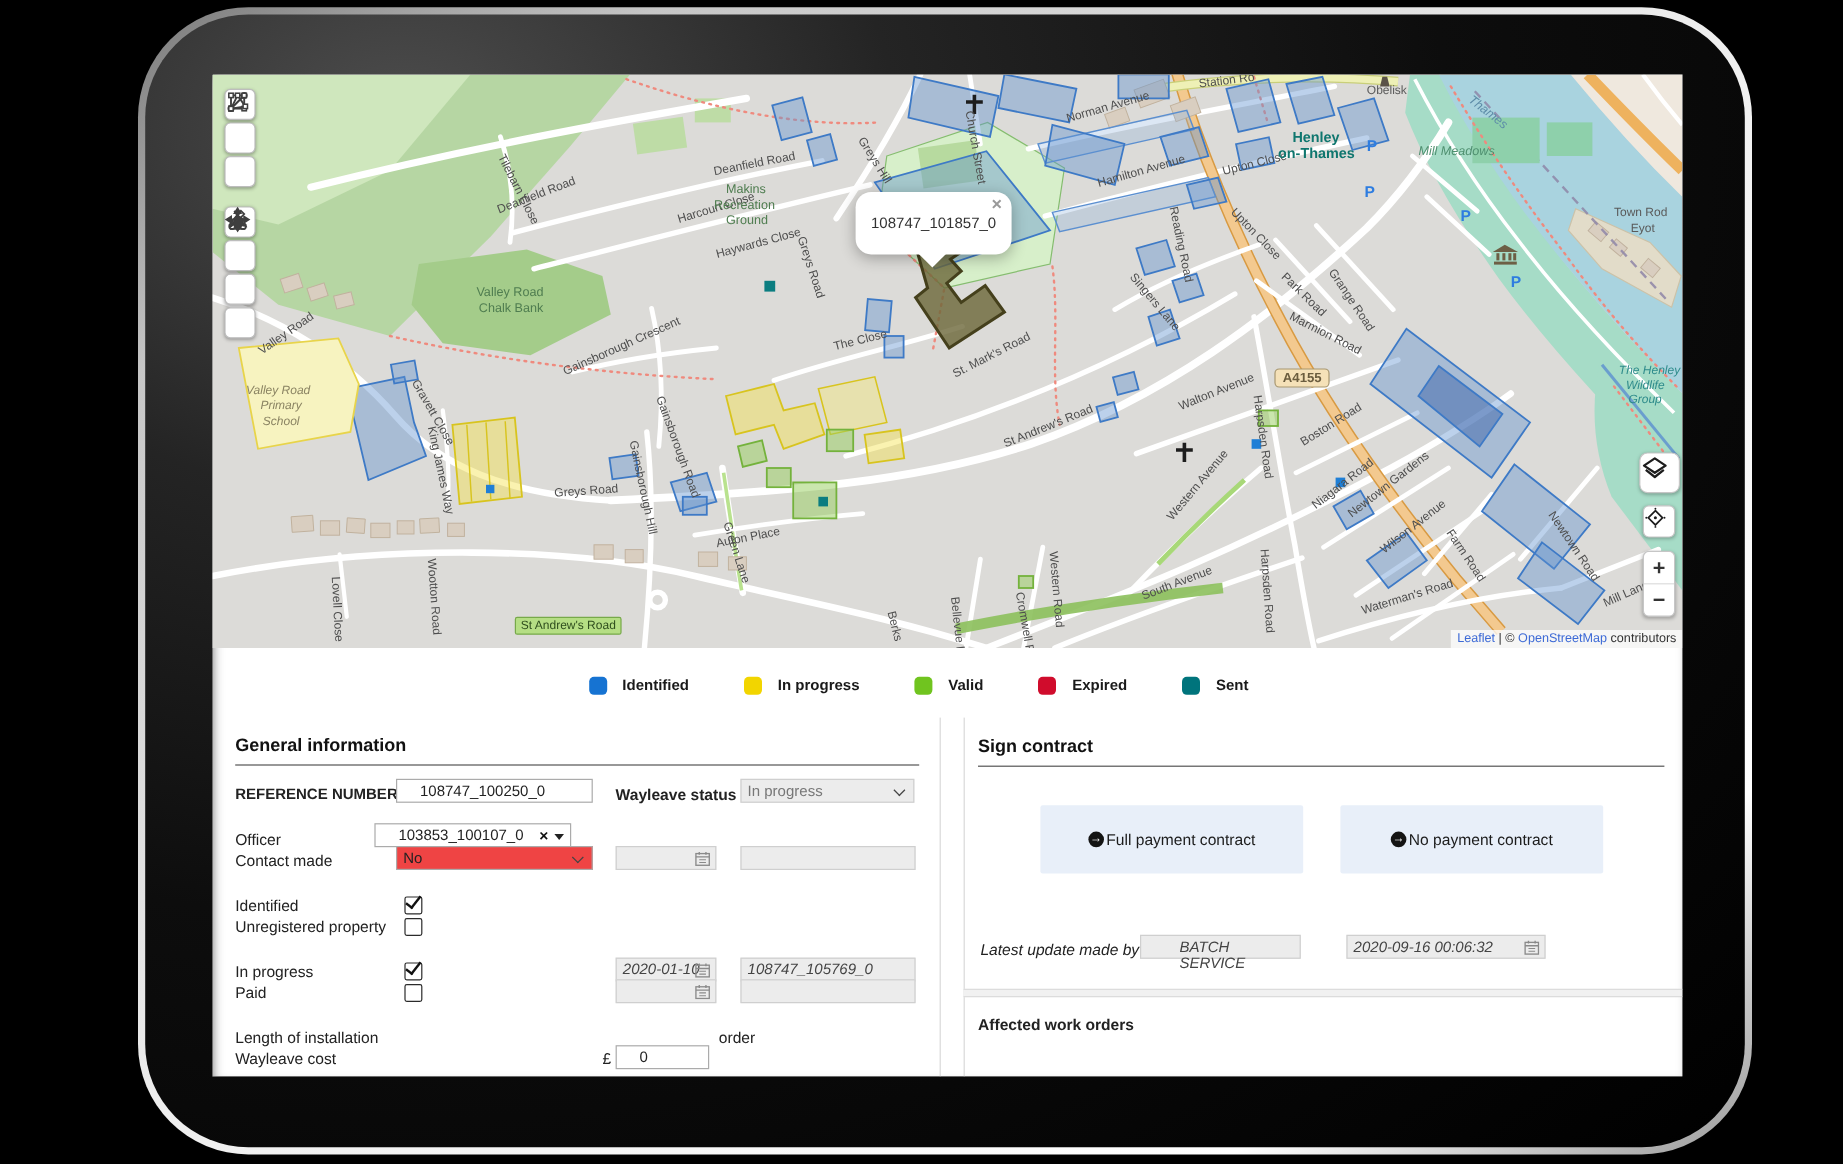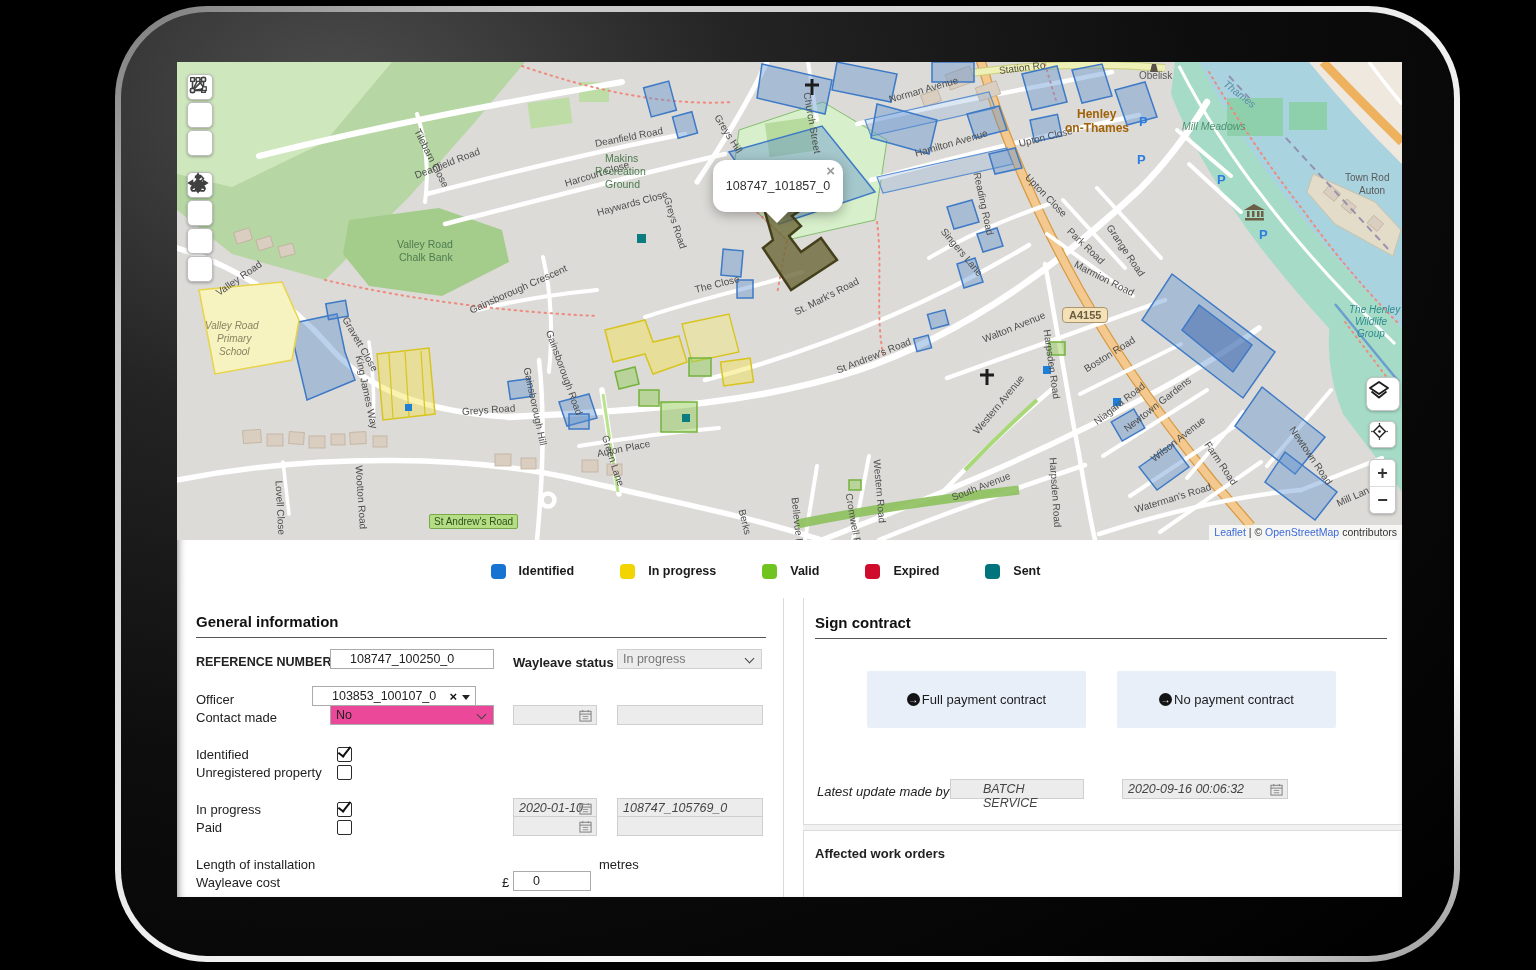--- a/index.html
+++ b/index.html
@@ -21,21 +21,21 @@
   .hb{fill:rgba(96,146,208,.42);stroke:#3e7ac6;stroke-width:1.5;}
   .hbl{fill:rgba(140,175,220,.30);stroke:#5b8fd0;stroke-width:1.2;}
   .hy{fill:rgba(244,226,80,.45);stroke:#d8c41e;stroke-width:1.5;}
   .hg{fill:rgba(150,206,92,.5);stroke:#74b23c;stroke-width:1.5;}
   .house{fill:#d9cec0;stroke:#c0b19d;stroke-width:.8;}
   #map-labels{position:absolute;left:0;top:0;width:100%;height:100%;pointer-events:none;}
   .ml{position:absolute;white-space:nowrap;font-size:10px;color:#4e4e4e;transform-origin:0 50%;}
   .ml-area{color:#4f7d50;font-size:10.5px;}
   .ml-areai{color:#4f9070;font-style:italic;font-size:10.5px;}
   .ml-school{color:#8a8362;font-style:italic;font-size:10px;}
-  .ml-town{color:#a16207;font-weight:bold;font-size:12px;}
+  .ml-town{color:#0f766e;font-weight:bold;font-size:12px;}
   .ml-poi{color:#5a5a5a;font-size:10px;}
   .ml-teali{color:#2e8b8b;font-style:italic;font-size:10px;}
   .ml-park{color:#2e7de0;font-weight:bold;font-size:13px;}
   .ml-wat{color:#5d8ca8;font-style:italic;font-size:10.5px;}
   .ml-banner{background:rgba(178,222,128,.95);border:1px solid #77a94a;border-radius:2px;
     padding:0 4px;color:#2e4d1d;font-size:10px;line-height:13px;}
   .map-badge{position:absolute;left:885px;top:245px;background:#f5e1b8;border:1.5px solid #a89770;
     border-radius:4px;color:#6b5d3f;font-weight:bold;font-size:11px;padding:1px 6px;}
   
   .popup{position:absolute;left:536px;top:98px;width:130px;height:52px;background:#fff;border-radius:13px;
@@ -69,21 +69,21 @@
   
   .vline{position:absolute;top:536px;height:299px;width:0;border-left:1px solid #d9d9d9;}
   .sect-h{position:absolute;font-size:15px;font-weight:bold;color:#111;border-bottom:1px solid #555;
     padding-bottom:7px;box-sizing:border-box;}
   .flabel{position:absolute;font-size:13px;color:#222;}
   .fbold{font-weight:bold;}
   .fin{position:absolute;height:20px;border:1px solid #ababab;font-size:12.5px;color:#222;padding:0 19px;
     box-sizing:border-box;font-family:"Liberation Sans",sans-serif;background:#fff;}
   .fdis{position:absolute;height:20px;background:#ececec;border:1px solid #cfcfcf;font-size:12.5px;
     color:#444;padding:2px 5px 0 5px;box-sizing:border-box;font-style:italic;}
-  .fsel{position:absolute;height:20px;border:1px solid #ababab;background:#ec4899;font-size:12.5px;color:#222;
+  .fsel{position:absolute;height:20px;border:1px solid #ababab;background:#ef4444;font-size:12.5px;color:#222;
     padding:2px 20px 0 5px;box-sizing:border-box;}
   .fsel::after{content:"";position:absolute;right:8px;top:5px;width:6px;height:6px;
     border-right:1.7px solid #444;border-bottom:1.7px solid #444;transform:rotate(45deg);}
   .fsel.dis{background:#ececec;border-color:#cfcfcf;color:#777;}
   .cal{position:absolute;right:4px;top:3px;}
   .cb{position:absolute;width:13px;height:13px;border:1.5px solid #2b2b2b;border-radius:2px;background:#fff;box-sizing:content-box;}
   .cb.on::after{content:"";position:absolute;left:3px;top:-4px;width:5px;height:11px;
     border-right:2px solid #111;border-bottom:2px solid #111;transform:rotate(38deg);}
   .select2{padding-right:34px;}
   .s2x{position:absolute;right:18px;top:2px;font-weight:bold;font-size:13px;color:#111;cursor:pointer;}
@@ -365,21 +365,21 @@
           <span class="ml" style="left: 958px; top: 442px; transform: rotate(-17deg);">Waterman's Road</span>
           <span class="ml" style="left: 1160px; top: 436px; transform: rotate(-24deg);">Mill Lane</span>
           <span class="ml" style="left: 1115px; top: 360px; transform: rotate(56deg);">Newtown Road</span>
           <span class="ml" style="left: 1030px; top: 375px; transform: rotate(56deg);">Farm Road</span>
           <span class="ml ml-town" style="left: 900px; top: 45px;">Henley</span>
           <span class="ml ml-town" style="left: 888px; top: 59px;">on-Thames</span>
           <span class="ml ml-areai" style="left: 1005px; top: 58px;">Mill Meadows</span>
           <span class="ml ml-poi" style="left: 962px; top: 8px;">Obelisk</span>
           <span class="ml ml-wat" style="left: 1048px; top: 14px; transform: rotate(38deg);">Thames</span>
           <span class="ml ml-poi" style="left: 1168px; top: 110px;">Town Rod</span>
-          <span class="ml ml-poi" style="left: 1182px; top: 123px;">Auton</span>
+          <span class="ml ml-poi" style="left: 1182px; top: 123px;">Eyot</span>
           <span class="ml ml-teali" style="left: 1172px; top: 242px;">The Henley</span>
           <span class="ml ml-teali" style="left: 1178px; top: 254px;">Wildlife</span>
           <span class="ml ml-teali" style="left: 1180px; top: 266px;">Group</span>
           <span class="ml ml-park" style="left: 962px; top: 52px;">P</span>
           <span class="ml ml-park" style="left: 960px; top: 90px;">P</span>
           <span class="ml ml-park" style="left: 1040px; top: 110px;">P</span>
           <span class="ml ml-park" style="left: 1082px; top: 165px;">P</span>
         </div>
       <div class="map-badge">A4155</div>
 
@@ -553,21 +553,21 @@
           <line x1="4" y1="1" x2="4" y2="3.5"></line>
           <line x1="10" y1="1" x2="10" y2="3.5"></line>
           <line x1="4" y1="8" x2="10" y2="8" stroke-width="1"></line>
           <line x1="4" y1="10.5" x2="10" y2="10.5" stroke-width="1"></line>
         </svg>
     </div>
     <div class="fdis" style="left:440px;top:754px;width:146px;"></div>
 
     <div class="flabel" style="left:19px;top:795px;">Length of installation</div>
     <input class="fin" style="left: 336px; top: 814px; width: 78px; margin-top: 43px;" value="121">
-    <div class="flabel" style="left:422px;top:795px;">metres</div>
+    <div class="flabel" style="left:422px;top:795px;">order</div>
     <div class="flabel" style="left:19px;top:813px;">Wayleave cost</div>
     <div class="flabel" style="left:325px;top:813px;">£</div>
     <input class="fin" style="left: 336px; top: 809px; width: 78px;" value="0">
 
     <div class="sect-h" style="left:638px;top:552px;width:572px;">Sign contract</div>
 
     <button class="payb" style="left:940px;top:609px;">
       <span class="arr"></span>
       <span>No payment contract</span>
     </button>

